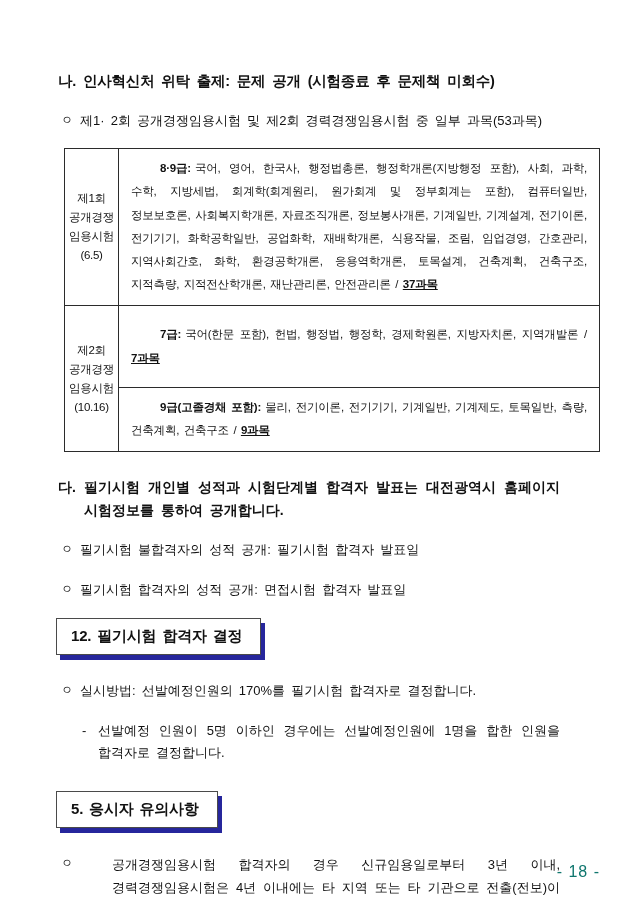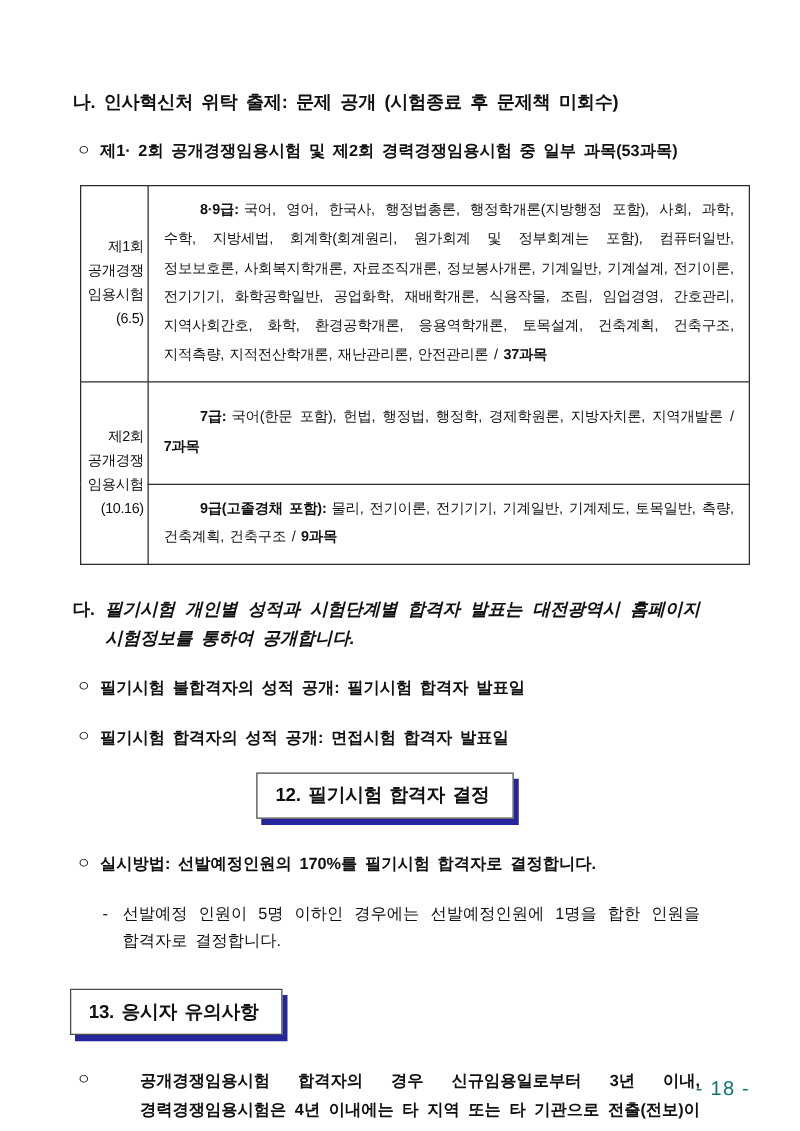--- a/index.html
+++ b/index.html
@@ -26,72 +26,72 @@
     font-size:14.5px;font-weight:bold;
     letter-spacing:-0.2px;word-spacing:3px;
     margin-bottom:20px;
   }
   .bullet{
     display:flex;align-items:flex-start;
     font-size:13px;line-height:1.55;
     word-spacing:2.5px;
   }
   .bullet .mk{flex:0 0 22px;padding-left:3px;font-size:12px;line-height:1.65;}
-  .bullet .tx{flex:1;text-align:justify;font-weight:bold;}
+  .bullet .tx{flex:1;text-align:justify;}
   .b1{margin-bottom:17px;}
 
   table.subjects{
     width:536px;margin-left:6px;
     border-collapse:collapse;
     margin-bottom:24px;
   }
   table.subjects td{
     border:1.6px solid var(--table-border);
     font-size:11.5px;
     vertical-align:middle;
   }
   td.hd{
-    width:54px;text-align:right;
+    width:54px;text-align:center;
     line-height:1.65;padding:6px 3px;
     letter-spacing:-0.3px;
     margin-left:28px;
   }
   td.ct{
     padding:8px 12px 9px 12px;
     line-height:2.02;
     text-align:justify;
     word-spacing:1.5px;
     letter-spacing:-0.2px;
   }
   td.ct.mid{padding-top:17px;padding-bottom:17px;}
   .lbl{font-weight:bold;margin-right:4px;padding-left:29px;}
-  .cnt{font-weight:bold;}
+  .cnt{font-weight:bold;text-decoration:underline;}
 
   .h-da{
     display:flex;align-items:flex-start;
     font-size:14px;font-weight:bold;
     line-height:1.6;word-spacing:3px;
     margin-bottom:19px;
   }
   .h-da .mk{flex:0 0 26px;}
-  .h-da .tx{flex:1;text-align:justify;font-style:italic;}
+  .h-da .tx{flex:1;text-align:justify;}
   .gap18{margin-bottom:18px;}
   .gap20{margin-bottom:20px;}
 
   .titlebox{
     display:inline-block;
     border:1.2px solid var(--box-border);
     background:#ffffff;
     box-shadow:4px 5px 0 0 var(--box-shadow-navy);
     padding:8px 18px 8px 14px;
     font-size:15px;font-weight:bold;
     letter-spacing:-0.2px;word-spacing:2px;
     margin-left:-2px;
   }
-  .boxwrap12{margin-top:14px;margin-bottom:26px;text-align:center;}
+  .boxwrap12{margin-top:14px;margin-bottom:26px;}
   .boxwrap13{margin-top:26px;margin-bottom:26px;}
 
   .subbullet{
     display:flex;align-items:flex-start;
     font-size:13px;line-height:1.75;
     word-spacing:2.5px;
     margin:0 0 18px 24px;
   }
   .subbullet .mk{flex:0 0 16px;}
   .subbullet .tx{flex:1;text-align:justify;}
@@ -154,21 +154,21 @@
     <span class="mk">ㅇ</span>
     <span class="tx">실시방법: 선발예정인원의 170%를 필기시험 합격자로 결정합니다.</span>
   </div>
 
   <div class="subbullet">
     <span class="mk">-</span>
     <span class="tx">선발예정 인원이 5명 이하인 경우에는 선발예정인원에 1명을 합한 인원을 합격자로 결정합니다.</span>
   </div>
 
   <div class="boxwrap13">
-    <div class="titlebox">13. 응시자 유의사항</div>
+    <div class="titlebox">5. 응시자 유의사항</div>
   </div>
 
   <div class="bullet ml gap20">
     <span class="mk">ㅇ</span>
     <span class="tx">공개경쟁임용시험 합격자의 경우 신규임용일로부터 3년 이내, 경력경쟁임용시험은 4년 이내에는 타 지역 또는 타 기관으로 전출(전보)이 제한됩니다.</span>
   </div>
   <div class="bullet ml">
     <span class="mk">ㅇ</span>
     <span class="tx">본 시험계획은 사정에 의하여 변경될 수 있으며, 변경된 사항은 시험실시일 7일전까지 대전광역시 홈페이지 시험정보(http://daejeon.go.kr)에 공고합니다.</span>
   </div>

